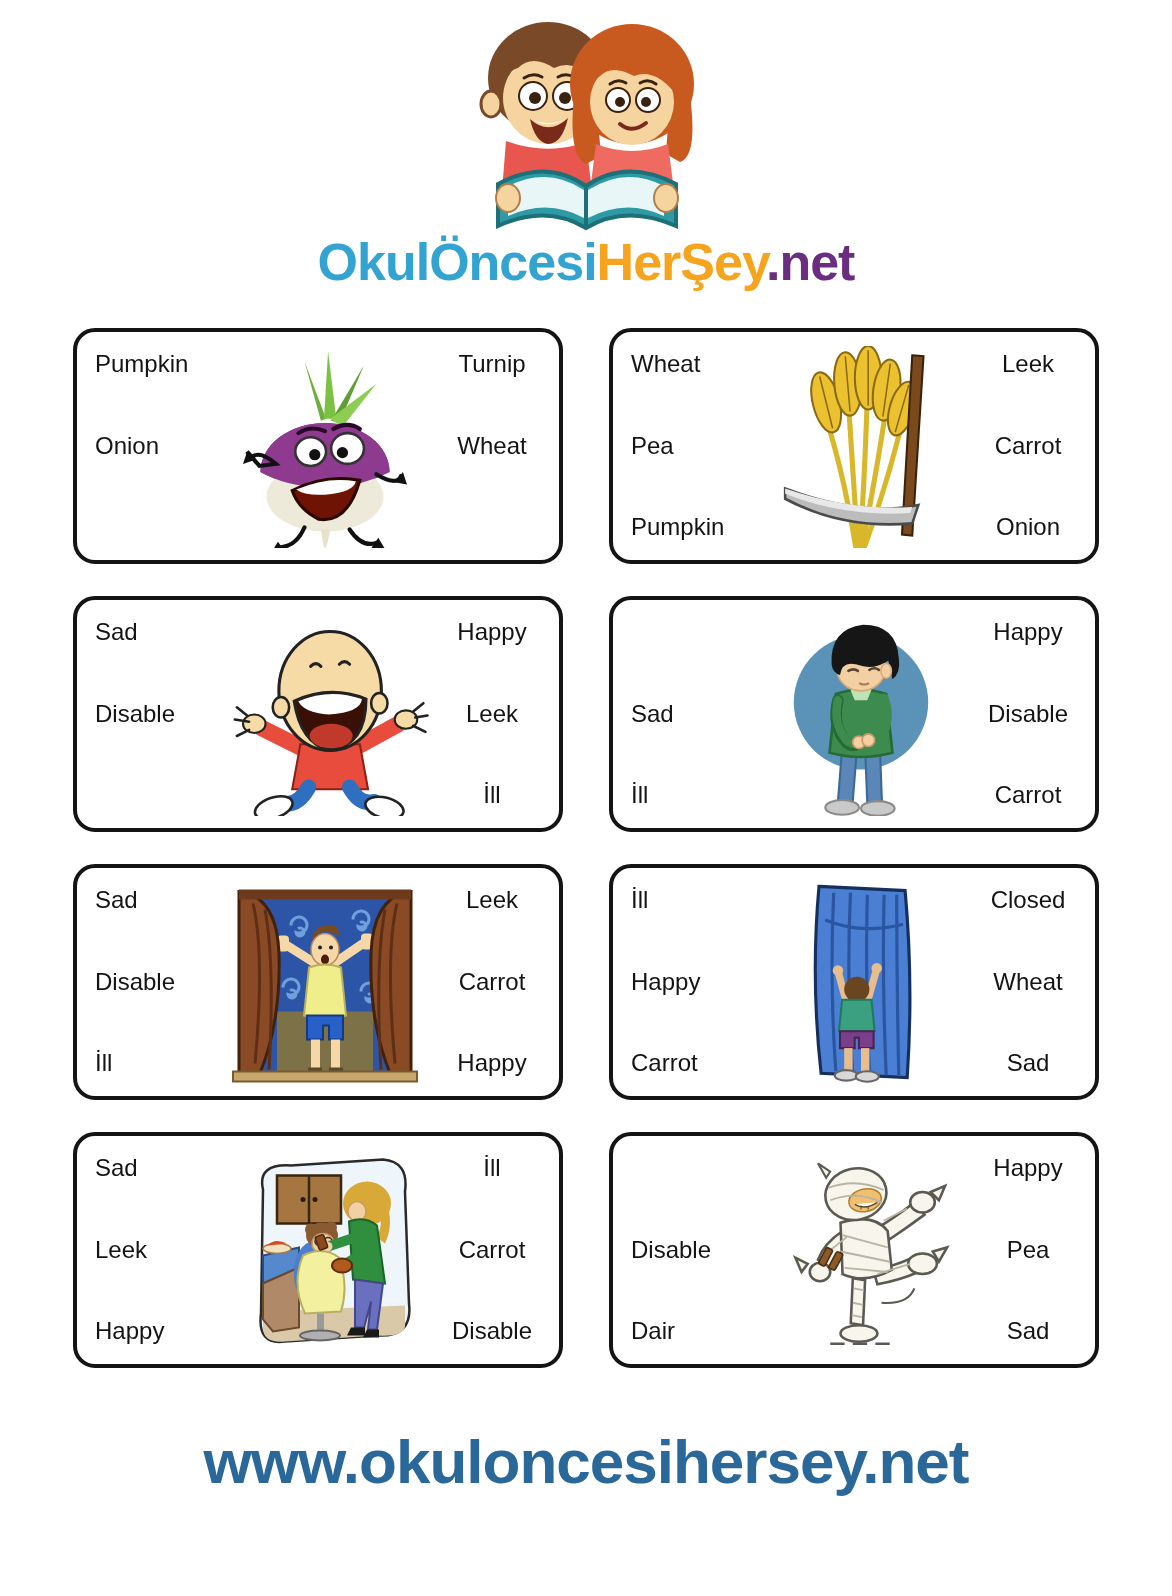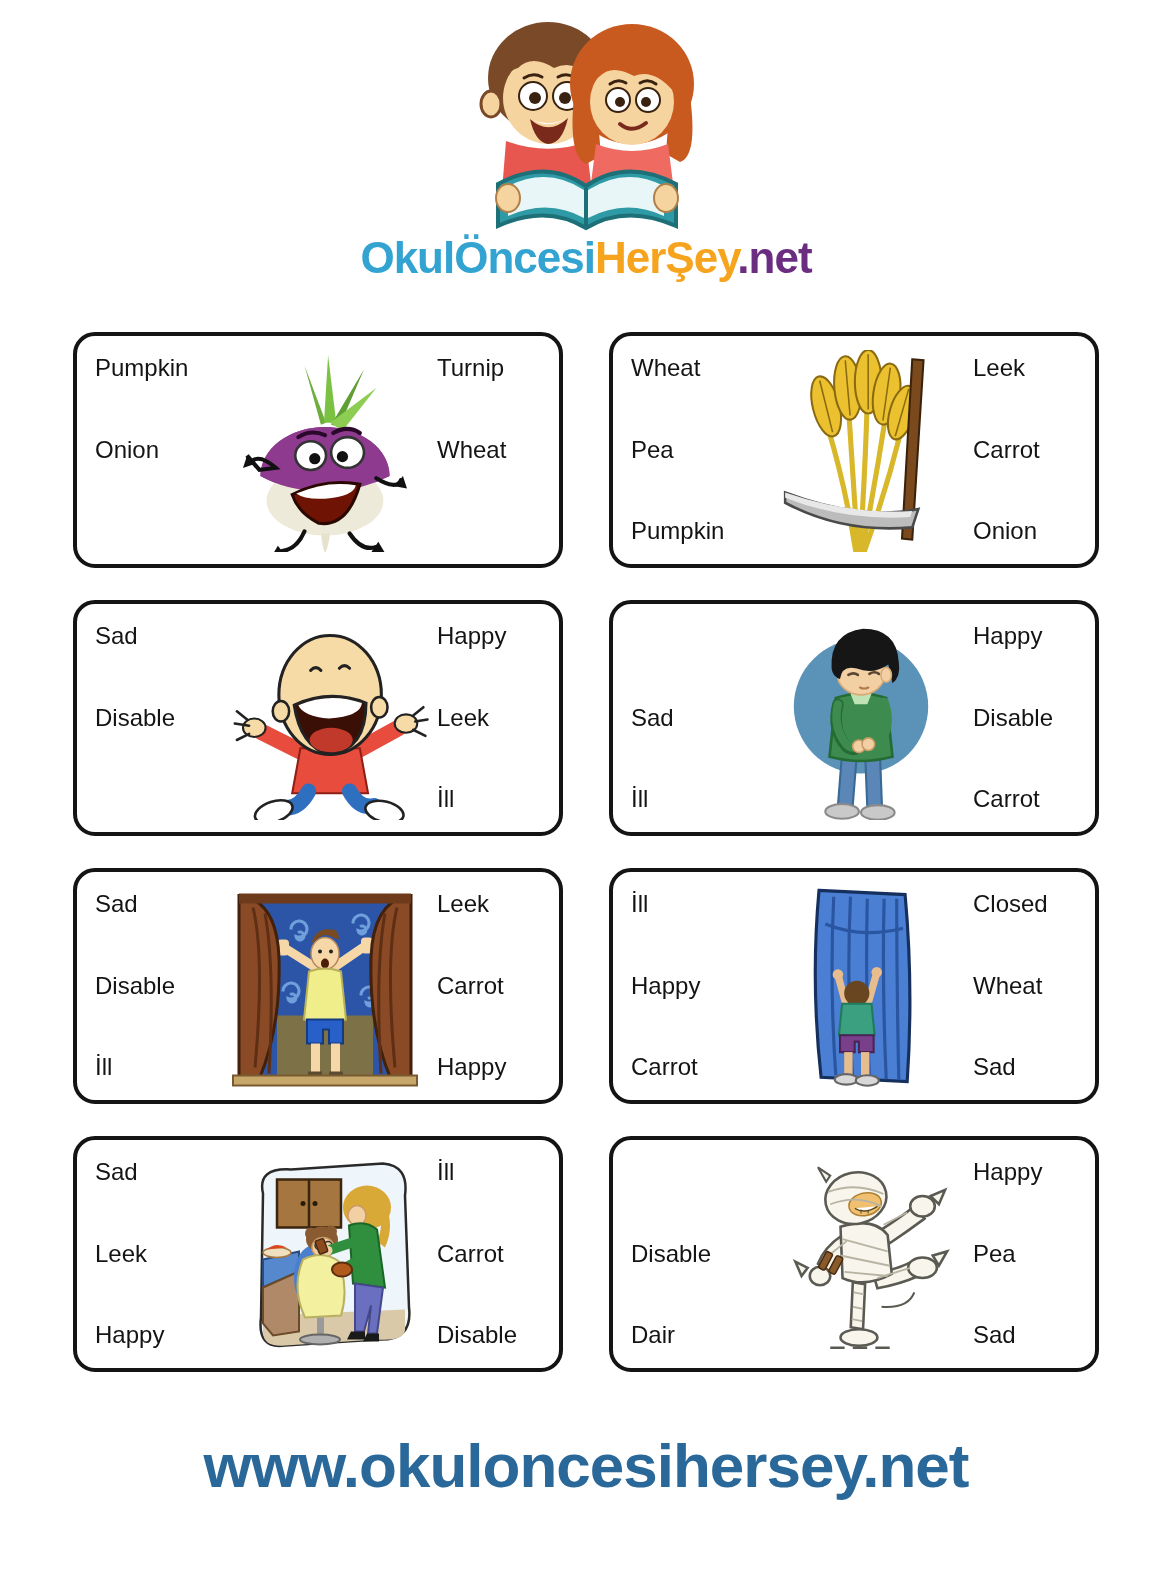--- a/index.html
+++ b/index.html
@@ -5,45 +5,45 @@
   * { margin:0; padding:0; box-sizing:border-box; }
   body {
     width:1172px; min-height:1596px; background:#ffffff;
     font-family:"Liberation Sans", sans-serif; color:#141414;
     margin:0 auto; position:relative;
   }
   
   .header { text-align:center; padding-top:6px; }
   .mascot { display:block; margin:0 auto; }
   .brand-title {
-    font-size:44px; font-weight:bold; letter-spacing:-1px; line-height:1.0;
+    font-size:52px; font-weight:bold; letter-spacing:-1px; line-height:1.0;
     margin-top:2px;
   }
   .brand-blue   { color:#33A3D1; }
   .brand-orange { color:#F6A41E; }
   .brand-purple { color:#6B2D80; }
   .brand-subtitle {
     font-size:30px; font-weight:bold; color:#5C2D73; margin-top:4px;
   }
   
   .cards {
-    width:1026px; margin:52px auto 0 auto;
+    width:1026px; margin:40px auto 0 auto;
     display:grid; grid-template-columns:490px 490px;
     column-gap:46px; row-gap:32px;
   }
   .card {
     height:236px; border:4px solid #141414; border-radius:22px;
     background:#fff; display:flex; align-items:stretch;
     padding:14px 12px 12px 18px;
   }
   .words {
     display:flex; flex-direction:column; justify-content:space-between;
     padding:4px 0 6px 0; width:118px; flex:0 0 118px;
   }
-  .words.right { flex:0 0 110px; width:110px; }
+  .words.right { flex:0 0 110px; width:110px;text-align:center; }
   .word {
     font-size:24px; line-height:1.15; min-height:29px; white-space:nowrap;
     color:#141414;
   }
   .illustration {
     flex:1 1 auto; display:flex; align-items:center; justify-content:center;
     overflow:hidden;
   }
   
   .footer {

